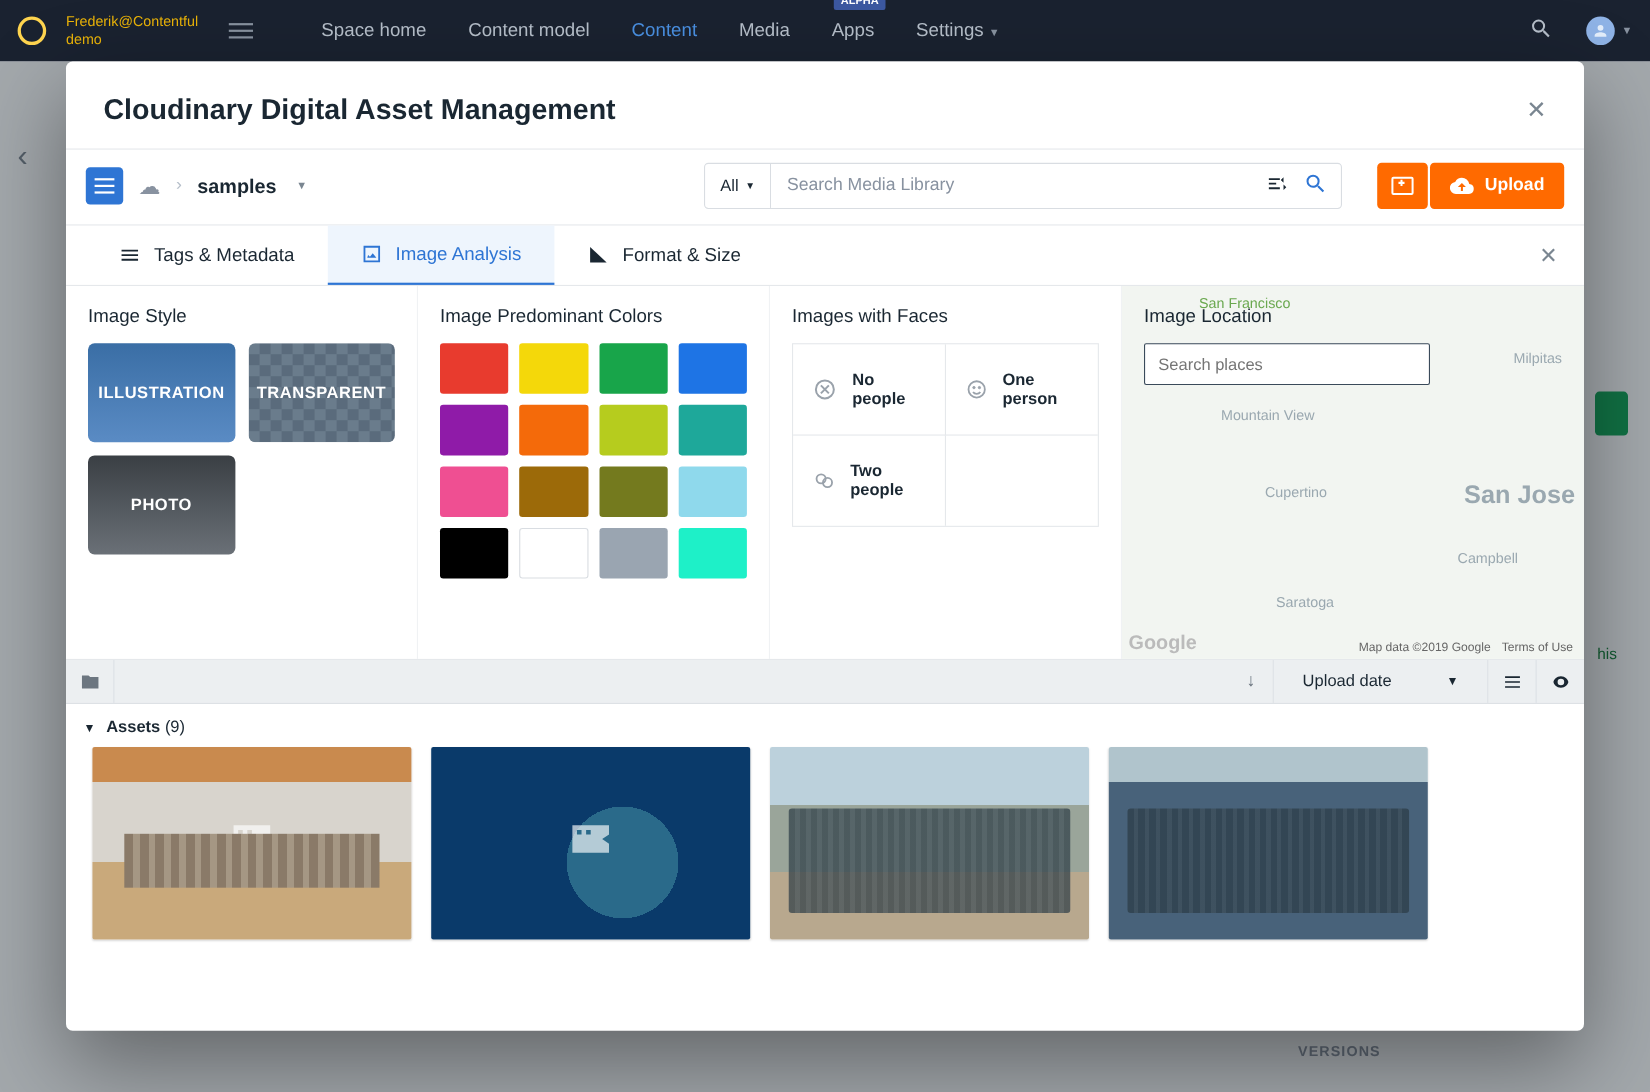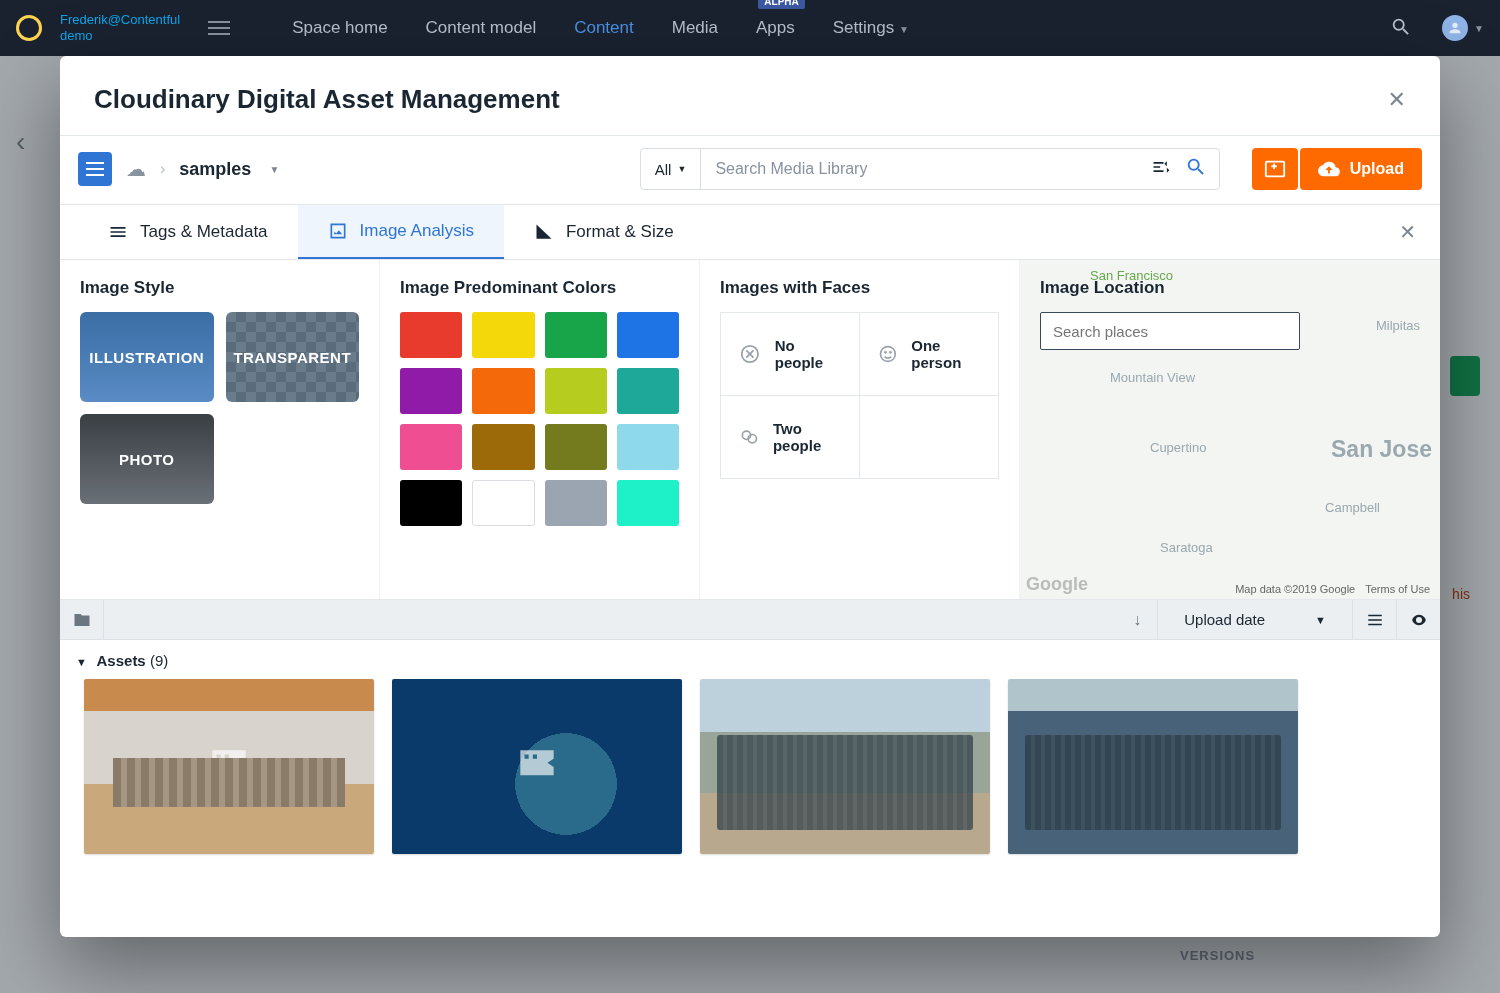--- a/index.html
+++ b/index.html
@@ -11,21 +11,21 @@
     --text: #1a2732;
     --muted: #7a8691;
   }
   * { box-sizing: border-box; }
   html, body { margin:0; padding:0; height:100%; font-family: -apple-system, Helvetica Neue, Arial, sans-serif; background:#e9ebee; color:var(--text); }
   body { width:1500px; height:993px; overflow:hidden; position:relative; }
 
   
   .cf-topbar { height:56px; background:var(--dark-bg); display:flex; align-items:center; padding:0 16px; color:#cfd6df; font-size:15px; }
   .cf-logo { width:26px; height:26px; border-radius:50%; border:3px solid #ffd54f; margin-right:18px; }
-  .cf-user { font-size:13px; line-height:1.25; color:#0ea5e9; }
+  .cf-user { font-size:13px; line-height:1.25; color:#eab308; }
   .cf-user .s1 { display:block; }
   .cf-hamb { margin-left:28px; width:22px; display:flex; flex-direction:column; gap:4px;}
   .cf-hamb span{height:2px;background:#8892a0;}
   .cf-nav { display:flex; gap:38px; margin-left:62px; }
   .cf-nav a { color:#b6bfca; font-size:17px; text-decoration:none; position:relative; padding:6px 0;}
   .cf-nav a.active { color:#4a90e2; }
   .cf-nav .badge { position:absolute; top:-18px; right:-10px; background:#3c58a0; color:#fff; font-size:10px; font-weight:700; padding:2px 6px; border-radius:2px;}
   .cf-right { margin-left:auto; display:flex; align-items:center; gap:30px; }
   .cf-search-ic, .cf-avatar-wrap { color:#b6bfca; }
   .cf-search-ic svg { width:22px; height:22px; fill:#b6bfca; }
@@ -74,21 +74,21 @@
   .tabs { display:flex; align-items:center; border-bottom:1px solid #e5e8eb; padding:0 18px; }
   .tab { display:flex; align-items:center; gap:12px; padding:16px 30px; font-size:17px; color:#1a2732; cursor:pointer;}
   .tab svg { width:20px; height:20px; fill:#1a2732;}
   .tab.active{ background:#eef5fd; color:#2e75d4; border-bottom:2px solid #2e75d4; }
   .tab.active svg{ fill:#2e75d4;}
   .tabs-close{ margin-left:auto; font-size:20px; color:#7a8691; cursor:pointer; padding-right:6px;}
 
   
   .analysis { display:flex; border-bottom:1px solid #e5e8eb; flex: 0 0 340px; }
   .panel { padding:18px 20px; border-right:1px solid #f0f2f4; }
-  .panel h3 { margin:0 0 14px; font-size:17px; font-weight:700; }
+  .panel h3 { margin:0 0 14px; font-size:17px; font-weight:400; }
   .panel.style{ width:320px;}
   .style-grid{ display:grid; grid-template-columns:1fr 1fr; gap:12px;}
   .style-tile{ height:90px; border-radius:6px; display:flex; align-items:center; justify-content:center; color:#fff; font-weight:800; font-size:15px; letter-spacing:0.5px; background:#555;}
   .t-ill{ background:linear-gradient(#3a6ea5,#5a8bc4);}
   .t-trans{ background:repeating-conic-gradient(#d9dde2 0 25%, #fff 0 50%) 0 0/20px 20px, linear-gradient(#6a7c8c,#6a7c8c); color:#fff; background-blend-mode:multiply; position:relative; }
   .t-trans span{position:relative;z-index:1;}
   .t-bw{ background:linear-gradient(#1a1a1a,#3a3a3a);}
   .t-photo{ background:linear-gradient(#3a3f44,#6a7077);}
 
   .panel.colors{ width:320px;}
@@ -177,21 +177,21 @@
         </span>
       <span class="cf-caret">▼</span>
     </span>
   </div>
 </div>
 
 <div class="cf-body">
   <div class="cf-back">‹</div>
   <div class="cf-rightpanel">
     <div class="grn"></div>
-    <div style="position:absolute;right:30px;top:480px;font-size:14px;color:#c2410c;">his</div>
+    <div style="position:absolute;right:30px;top:480px;font-size:14px;color:#15803d;">his</div>
     <div class="cf-versions">VERSIONS</div>
   </div>
 </div>
 
 <div class="modal-backdrop"></div>
 <div class="modal">
 
   <div class="modal-header">
     <h1>Cloudinary Digital Asset Management</h1>
     <span class="modal-close">✕</span>

